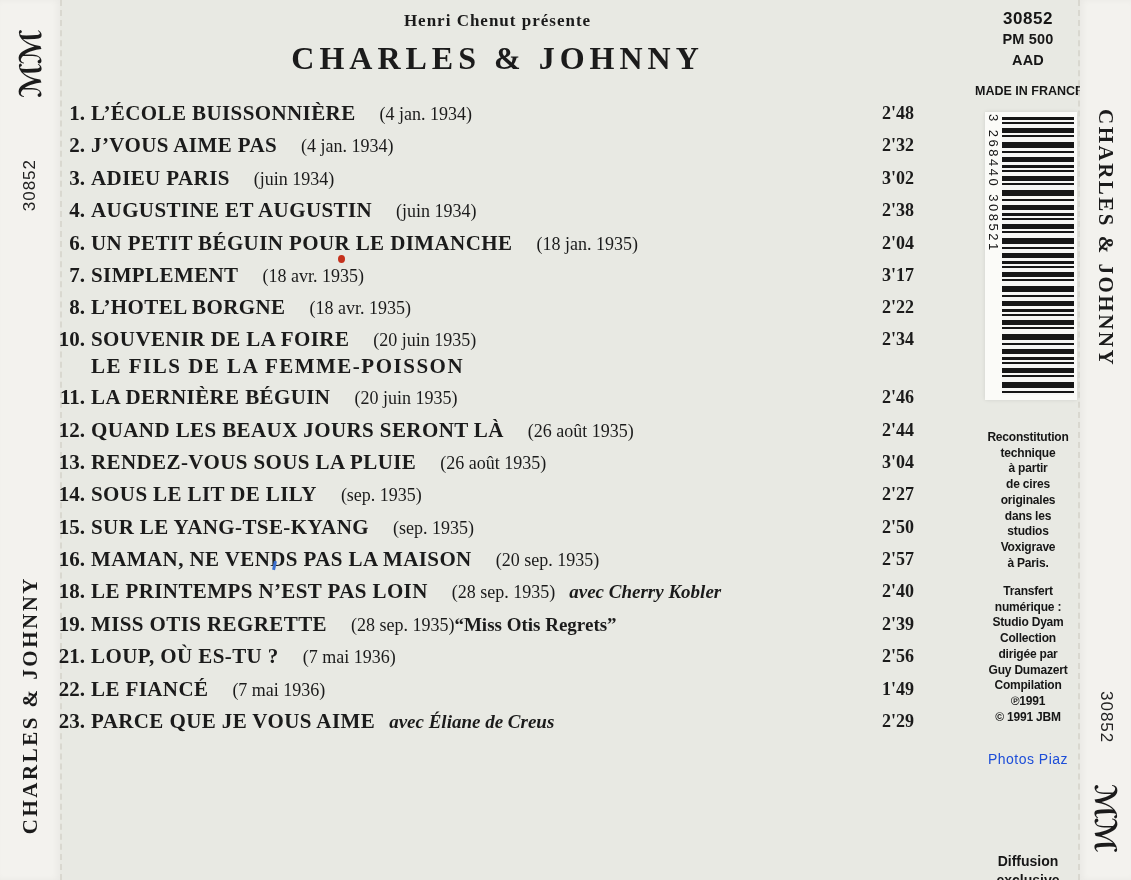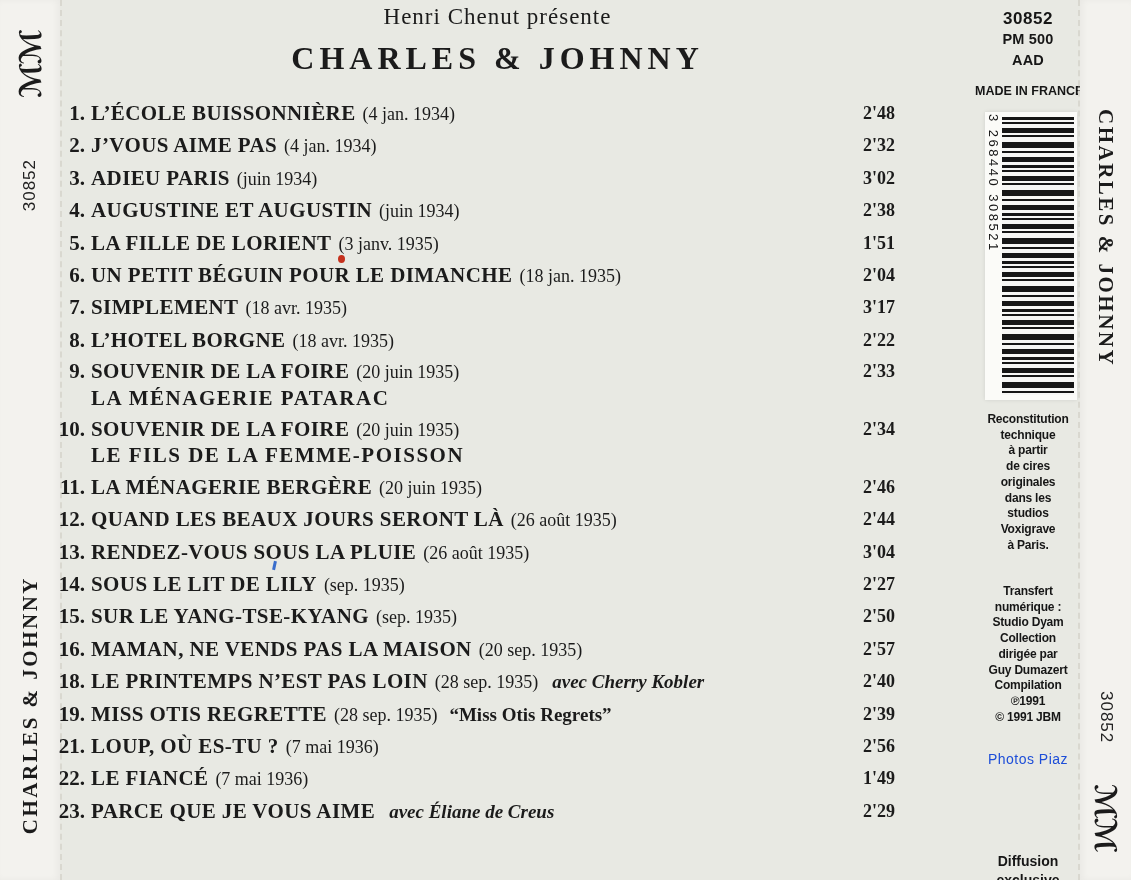--- a/index.html
+++ b/index.html
@@ -22,42 +22,42 @@
   .spine-cat-txt{ font-family:"Liberation Sans", sans-serif; font-size:17px;
                   letter-spacing:1px; color:#222; }
   .spine-title-txt{ font-weight:bold; font-size:21px; letter-spacing:2.5px; }
   .sl-logo{ top:15px; height:100px; } .sl-cat{ top:138px; height:95px; }
   .sl-title{ top:548px; height:315px; }
   .sr-title{ top:44px; height:388px; } .sr-cat{ top:665px; height:105px; }
   .sr-logo{ top:768px; height:100px; }
 
   
   .main{ position:absolute; left:55px; top:0; width:885px; height:880px; }
-  .presenter{ position:absolute; top:4px; width:100%; text-align:center;
-              font-size:23px; font-weight:normal; letter-spacing:1px; }
+  .presenter{ position:absolute; top:11px; width:100%; text-align:center;
+              font-size:17px; font-weight:bold; letter-spacing:1px; }
   .album-title{ position:absolute; top:40px; width:100%; text-align:center;
                 font-size:32px; font-weight:bold; letter-spacing:5px; }
 
   #track-list{ position:absolute; left:0; top:97px; width:885px; }
   .track-row{ position:relative; height:32.4px; line-height:32.4px;
               white-space:nowrap; font-weight:bold; font-size:21px; }
   .track-row.two-line{ height:57.4px; line-height:25.8px; padding-top:3px; }
   .t-num{ display:inline-block; width:30px; text-align:right;
           margin-right:6px; vertical-align:top; }
   .t-main{ display:inline-block; vertical-align:top; }
   .t-title{ letter-spacing:0.4px; }
-  .t-date{ font-weight:normal; font-size:18px; margin-left:7px; }
+  .t-date{ font-weight:normal; font-size:18px; margin-left:24px; }
   .t-date:empty{ margin:0; }
   .t-note-i{ font-style:italic; font-size:19px; margin-left:14px; }
   .t-note-i:empty{ margin:0; }
-  .t-note{ font-size:19px; margin-left:12px; }
+  .t-note{ font-size:19px; margin-left:0; }
   .t-note:empty{ margin:0; }
   .t-sub{ display:block; letter-spacing:1.5px; }
   .t-sub:empty{ display:none; }
-  .t-dur{ position:absolute; left:808px; top:0; width:70px; text-align:left;
+  .t-dur{ position:absolute; left:808px; top:0; width:70px; text-align:center;
           font-size:18px; font-weight:bold; line-height:32.4px; }
   .two-line .t-dur{ top:3px; line-height:25.8px; }
 
   .artifact-red{ position:absolute; left:283px; top:255px; width:7px; height:8px;
                  border-radius:50%; background:#c5311d; }
   .artifact-blue{ position:absolute; left:218px; top:561px; width:3px; height:9px;
                   background:#3a6ecc; transform:rotate(12deg); }
 
   
   .side{ position:absolute; left:975px; top:0; width:106px; height:880px;
@@ -77,21 +77,21 @@
             background:repeating-linear-gradient(180deg,
               #161616 0 3px,  #f6f6f4 3px 5px,
               #161616 5px 7px,  #f6f6f4 7px 11px,
               #161616 11px 16px, #f6f6f4 16px 18px,
               #161616 18px 20px, #f6f6f4 20px 25px,
               #161616 25px 31px, #f6f6f4 31px 34px,
               #161616 34px 36px, #f6f6f4 36px 40px,
               #161616 40px 45px, #f6f6f4 45px 48px); }
   .info-block{ position:absolute; width:100%; font-size:12px; font-weight:bold;
                line-height:15.7px; letter-spacing:-0.2px; }
-  .reconstitution{ top:412px; }
+  .reconstitution{ top:430px; }
   .transfert{ top:584px; }
   .photos{ position:absolute; top:751px; width:100%; font-size:14px;
            color:#1d4ed8; letter-spacing:0.5px; }
   .diffusion{ position:absolute; top:852px; width:100%; font-weight:bold;
               font-size:14px; line-height:19px; }
   .diffusion div:last-child{ font-size:14.5px; white-space:nowrap; }
 </style>
 </head>
 <body>
 
@@ -124,45 +124,37 @@
   </div>
         <div class="track-row">
     <span class="t-num">3.</span><span class="t-main"><span class="t-title">ADIEU PARIS</span><span class="t-date">(juin 1934)</span><span class="t-note-i"></span><span class="t-note"></span></span>
     <span class="t-dur">3'02</span>
   </div>
         <div class="track-row">
     <span class="t-num">4.</span><span class="t-main"><span class="t-title">AUGUSTINE ET AUGUSTIN</span><span class="t-date">(juin 1934)</span><span class="t-note-i"></span><span class="t-note"></span></span>
     <span class="t-dur">2'38</span>
   </div>
         <div class="track-row">
-    <span class="t-num">5.</span><span class="t-main"><span class="t-title">LA FILLE DE LORIENT</span><span class="t-date">(3 janv. 1935)</span><span class="t-note-i"></span><span class="t-note"></span></span>
-    <span class="t-dur">1'51</span>
-  </div>
-        <div class="track-row">
     <span class="t-num">6.</span><span class="t-main"><span class="t-title">UN PETIT BÉGUIN POUR LE DIMANCHE</span><span class="t-date">(18 jan. 1935)</span><span class="t-note-i"></span><span class="t-note"></span></span>
     <span class="t-dur">2'04</span>
   </div>
         <div class="track-row">
     <span class="t-num">7.</span><span class="t-main"><span class="t-title">SIMPLEMENT</span><span class="t-date">(18 avr. 1935)</span><span class="t-note-i"></span><span class="t-note"></span></span>
     <span class="t-dur">3'17</span>
   </div>
         <div class="track-row">
     <span class="t-num">8.</span><span class="t-main"><span class="t-title">L’HOTEL BORGNE</span><span class="t-date">(18 avr. 1935)</span><span class="t-note-i"></span><span class="t-note"></span></span>
     <span class="t-dur">2'22</span>
-  </div>
-        <div class="track-row two-line">
-    <span class="t-num">9.</span><span class="t-main"><span class="t-title">SOUVENIR DE LA FOIRE</span><span class="t-date">(20 juin 1935)</span><span class="t-note-i"></span><span class="t-note"></span><span class="t-sub">LA MÉNAGERIE PATARAC</span></span>
-    <span class="t-dur">2'33</span>
   </div>
         <div class="track-row two-line">
     <span class="t-num">10.</span><span class="t-main"><span class="t-title">SOUVENIR DE LA FOIRE</span><span class="t-date">(20 juin 1935)</span><span class="t-note-i"></span><span class="t-note"></span><span class="t-sub">LE FILS DE LA FEMME-POISSON</span></span>
     <span class="t-dur">2'34</span>
   </div>
         <div class="track-row">
-    <span class="t-num">11.</span><span class="t-main"><span class="t-title">LA MÉNAGERIE BERGÈRE</span><span class="t-date">(20 juin 1935)</span><span class="t-note-i"></span><span class="t-note"></span></span>
+    <span class="t-num">11.</span><span class="t-main"><span class="t-title">LA DERNIÈRE BÉGUIN</span><span class="t-date">(20 juin 1935)</span><span class="t-note-i"></span><span class="t-note"></span></span>
     <span class="t-dur">2'46</span>
   </div>
         <div class="track-row">
     <span class="t-num">12.</span><span class="t-main"><span class="t-title">QUAND LES BEAUX JOURS SERONT LÀ</span><span class="t-date">(26 août 1935)</span><span class="t-note-i"></span><span class="t-note"></span></span>
     <span class="t-dur">2'44</span>
   </div>
         <div class="track-row">
     <span class="t-num">13.</span><span class="t-main"><span class="t-title">RENDEZ-VOUS SOUS LA PLUIE</span><span class="t-date">(26 août 1935)</span><span class="t-note-i"></span><span class="t-note"></span></span>
     <span class="t-dur">3'04</span>
   </div>

